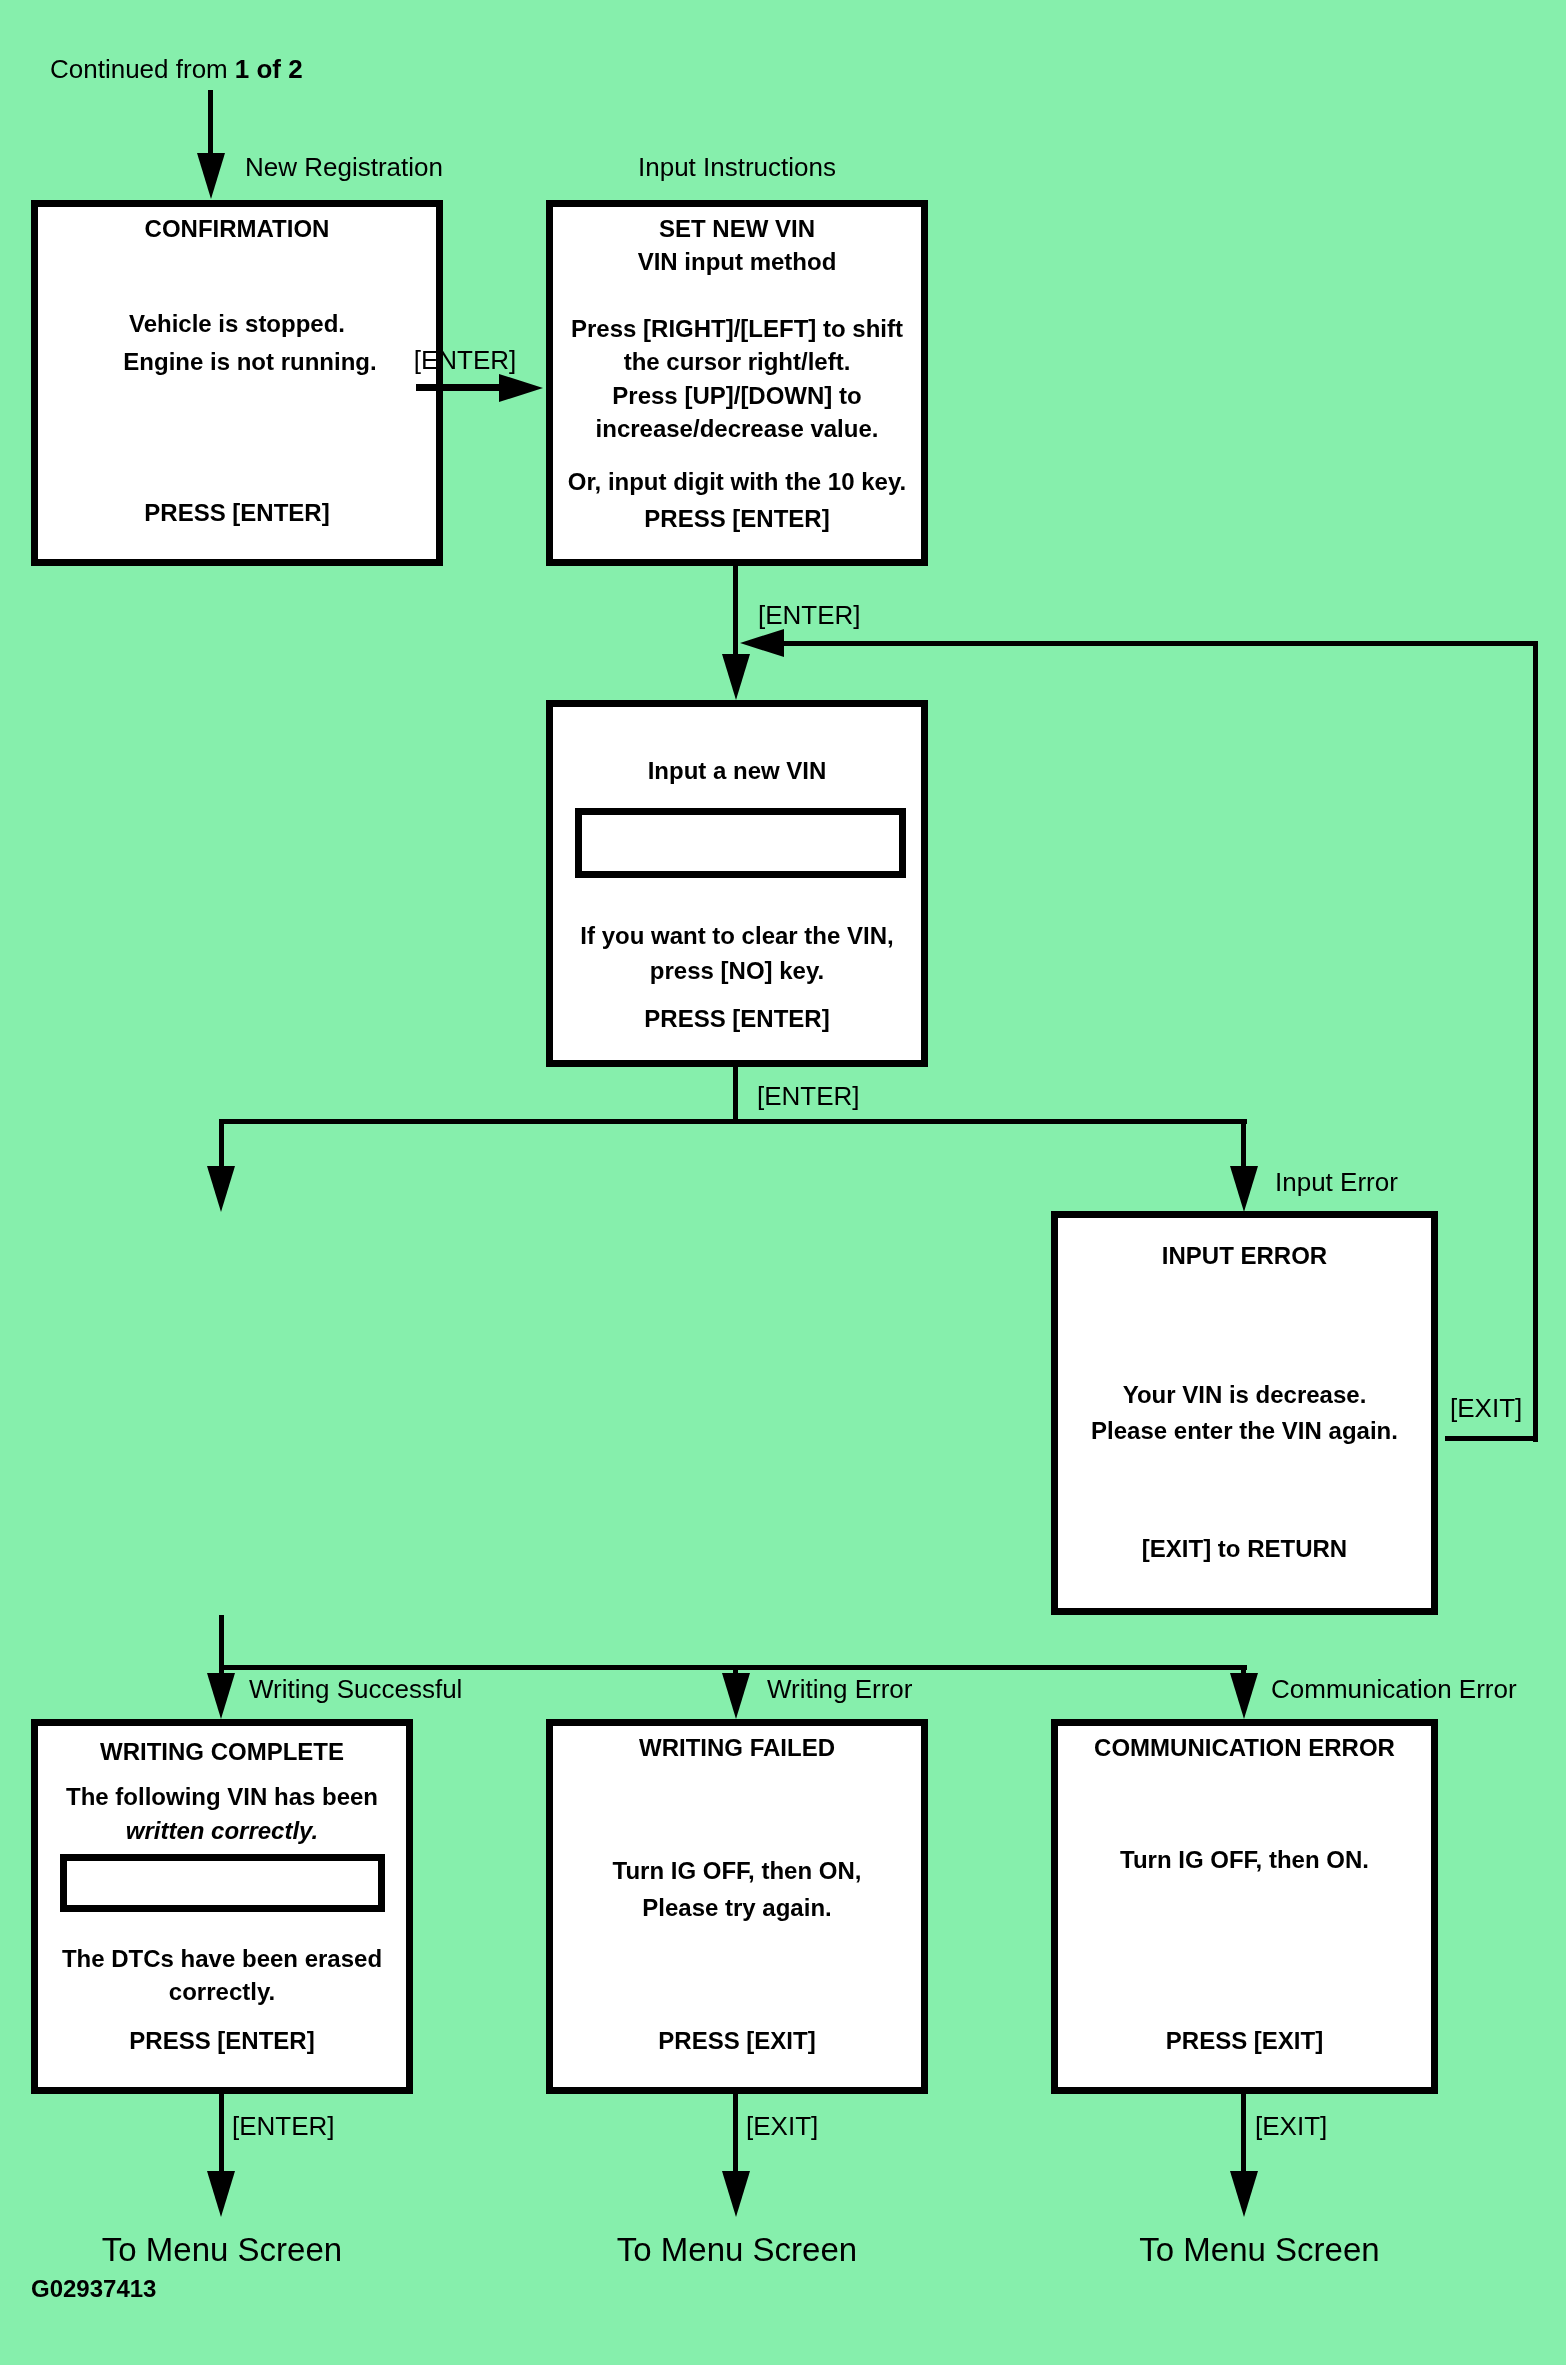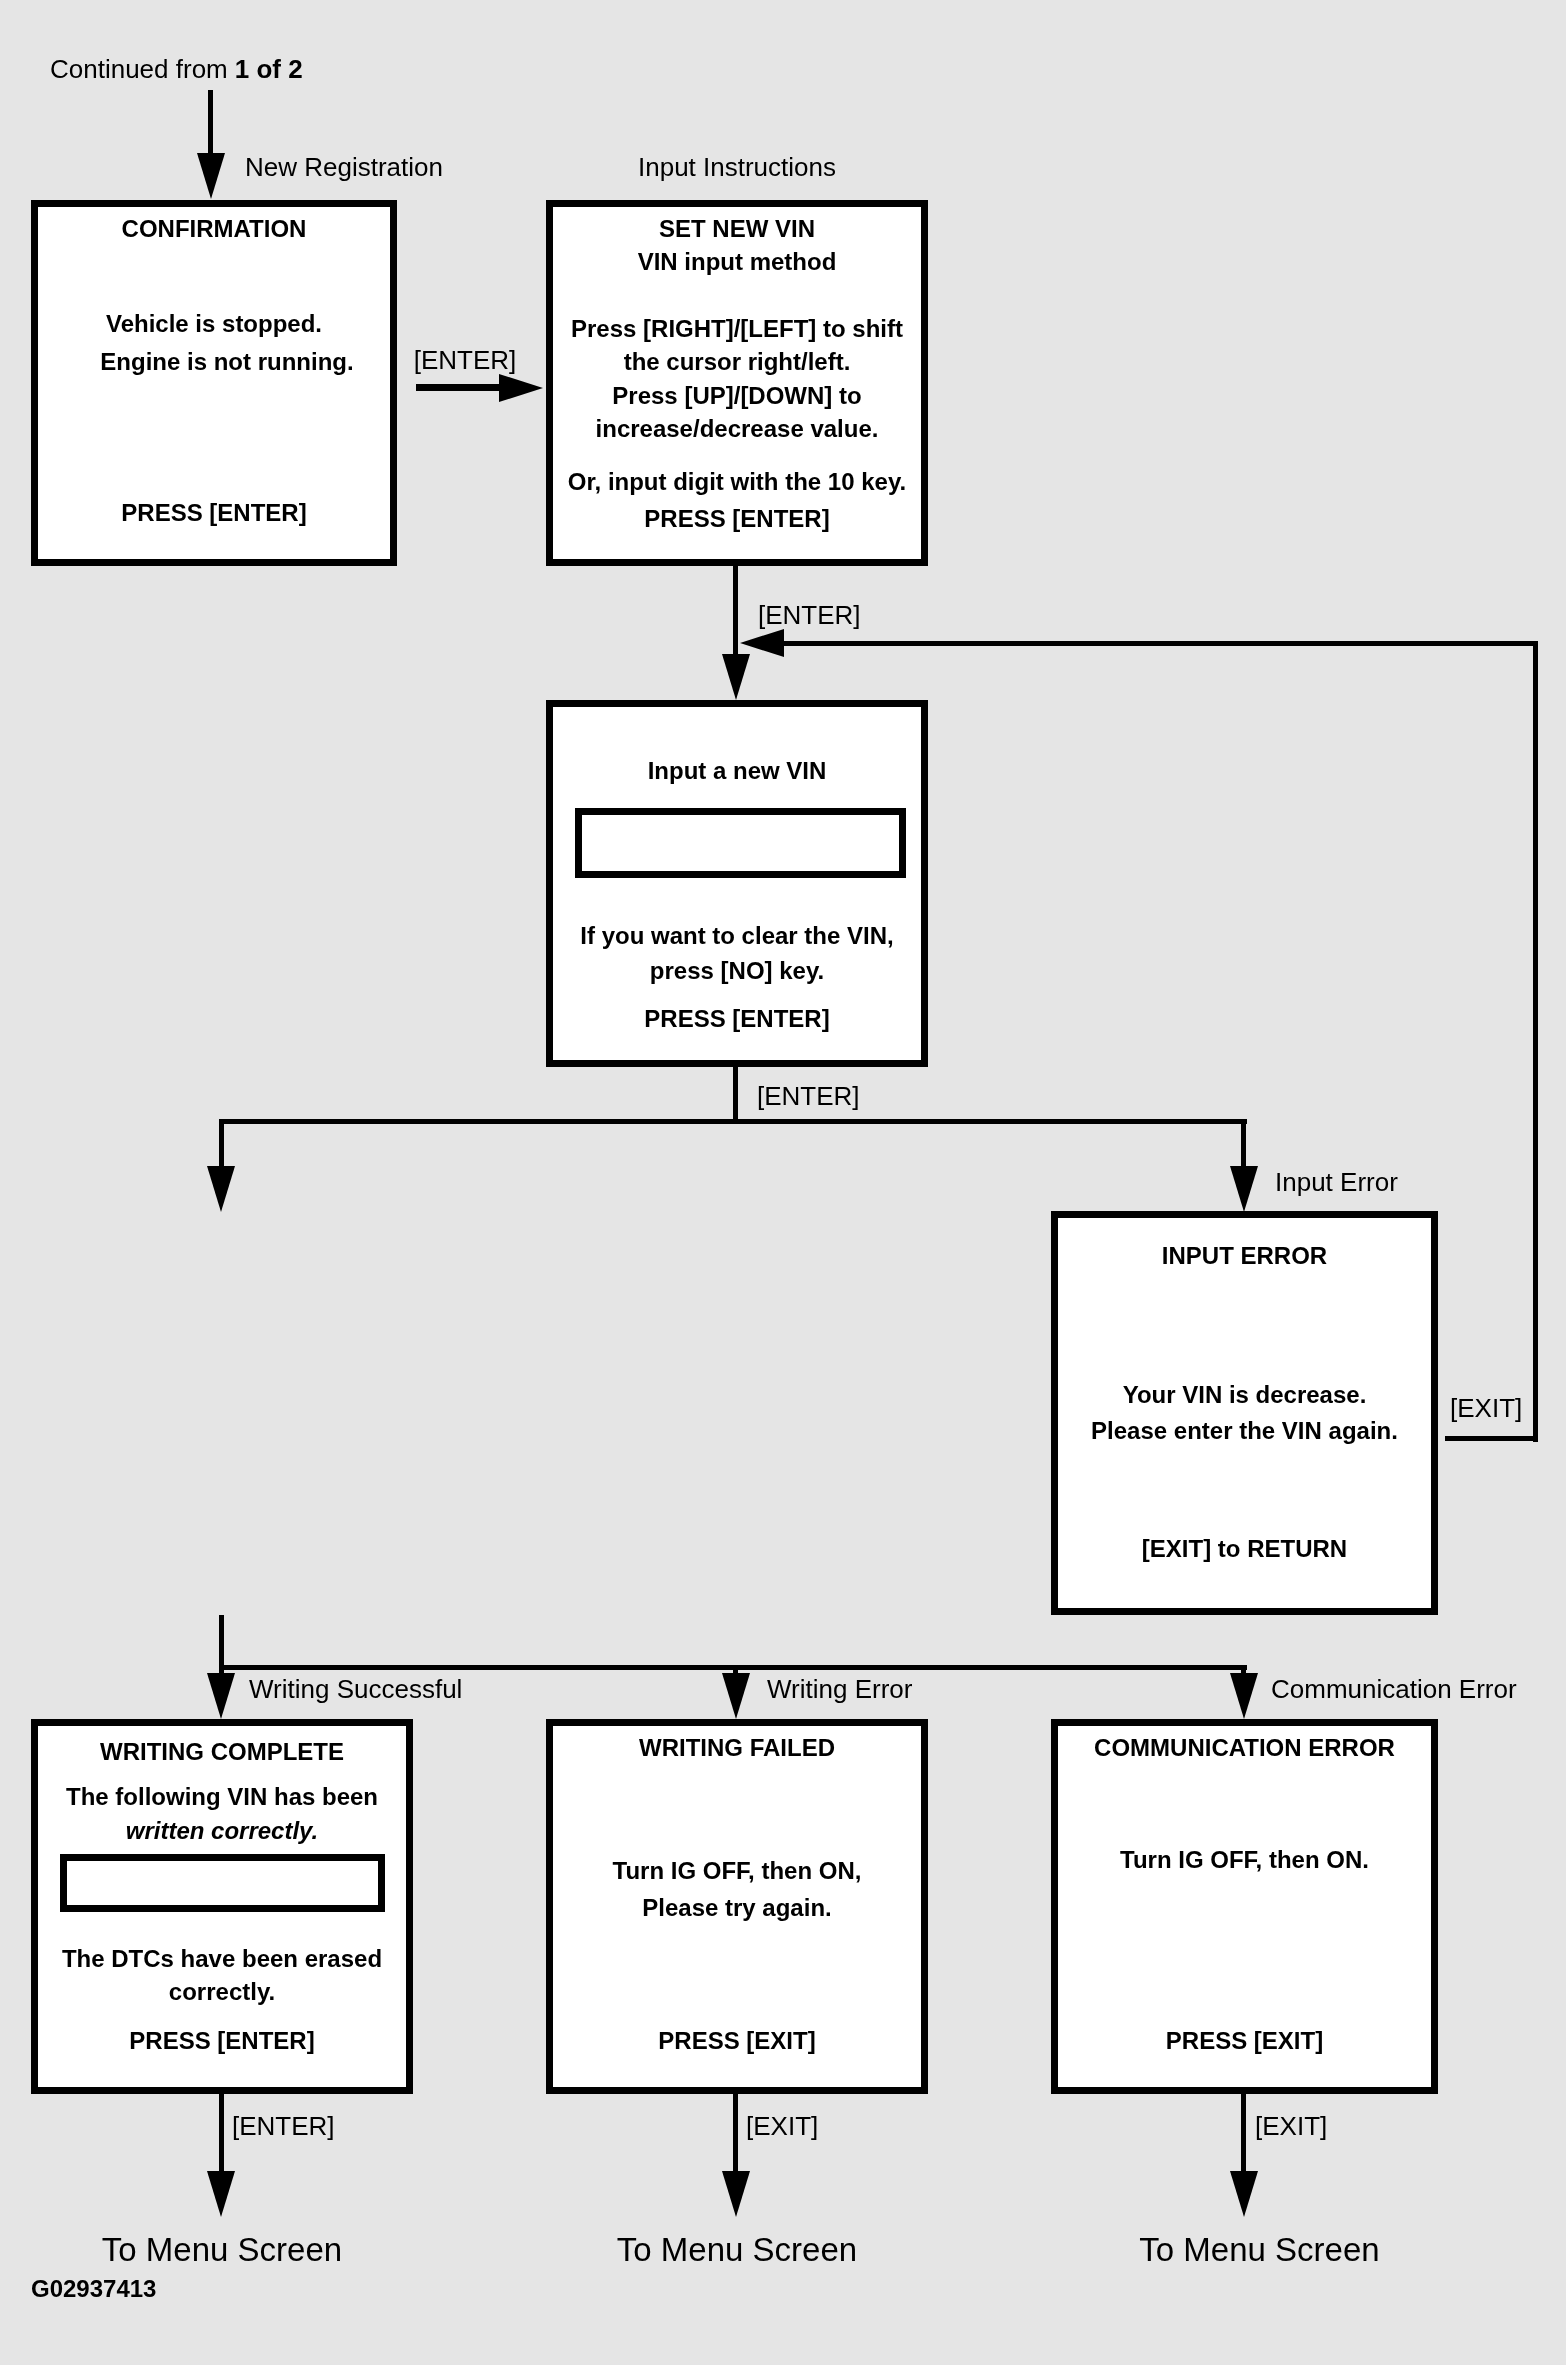--- a/index.html
+++ b/index.html
@@ -1,17 +1,17 @@
 <!DOCTYPE html>
 <html style="font-size:14px"><head>
 <meta charset="utf-8">
 <style>
   html,body { margin:0; padding:0; background:#fff; }
   .canvas {
-    position:relative; width:1567px; height:2366px; background:#e5e5e5;
+    position:relative; width:1567px; height:2366px; background:#86efac;
     font-family:"Liberation Sans", sans-serif; color:#000; overflow:hidden;
   }
   .box {
     position:absolute; border:7px solid #000; background:#fff; box-sizing:border-box;
   }
   .bl {
     position:absolute; left:0; right:0; text-align:center;
     font-weight:bold; font-size:24px; line-height:30px; white-space:nowrap;
   }
   .vl { position:absolute; width:5.3px; background:#000; }
@@ -39,21 +39,21 @@
 <div class="canvas">
 
   <div class="lbl" style="left:50px;top:53px;">
     <span>Continued from</span><span class="b">1 of 2</span>
   </div>
 
   <div class="vl" style="left:208px;top:90px;height:66px;"></div>
   <div class="ad" style="left:197px;top:153px;"></div>
   <div class="lbl" style="left:245px;top:151px;">New Registration</div>
 
-  <div class="box" style="left:31px;top:200px;width:366px;height:366px;">
+  <div class="box" style="left:31px;top:200px;width:412px;height:366px;">
     <span class="bl" style="top:7px;">CONFIRMATION</span>
     <span class="bl" style="top:102px;">Vehicle is stopped.</span>
     <span class="bl" style="top:140px;padding-left:26px;">Engine is not running.</span>
     <span class="bl" style="top:291px;">PRESS [ENTER]</span>
   </div>
 
   <div class="lblc" style="left:386px;top:344px;width:158px;">[ENTER]</div>
   <div class="hl" style="left:416px;top:384px;width:88px;height:7px;"></div>
   <div class="ar" style="left:499px;top:374px;"></div>
 

